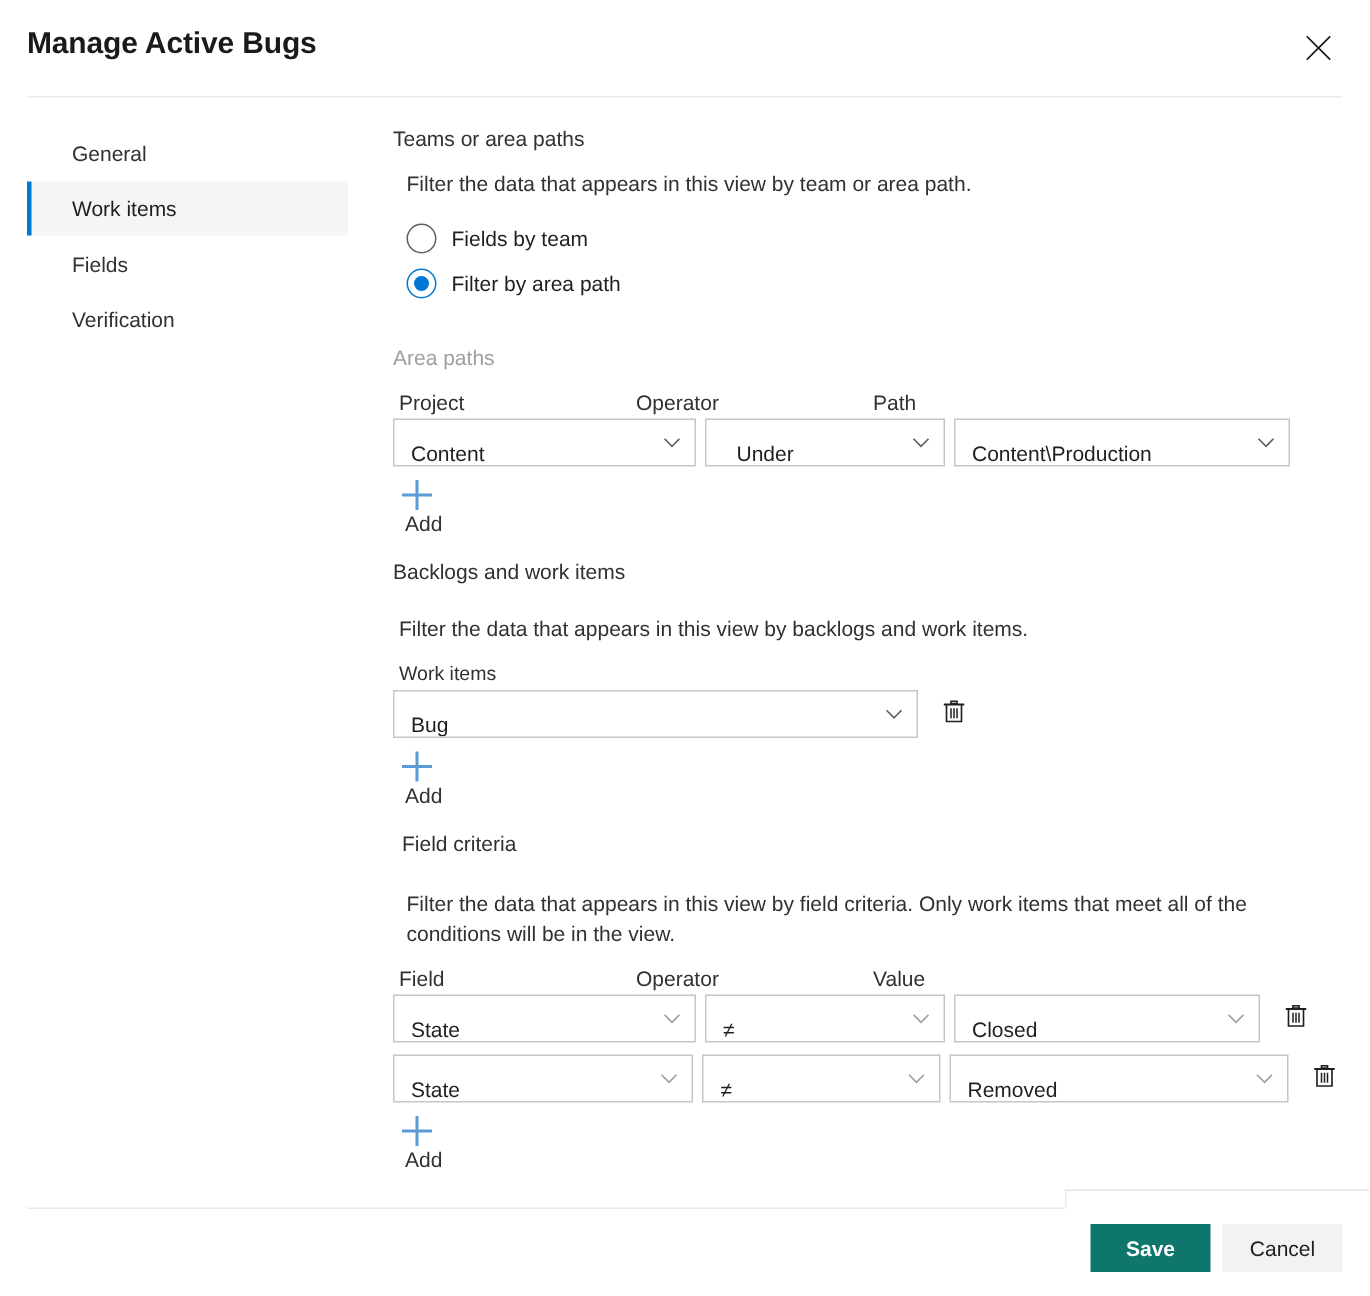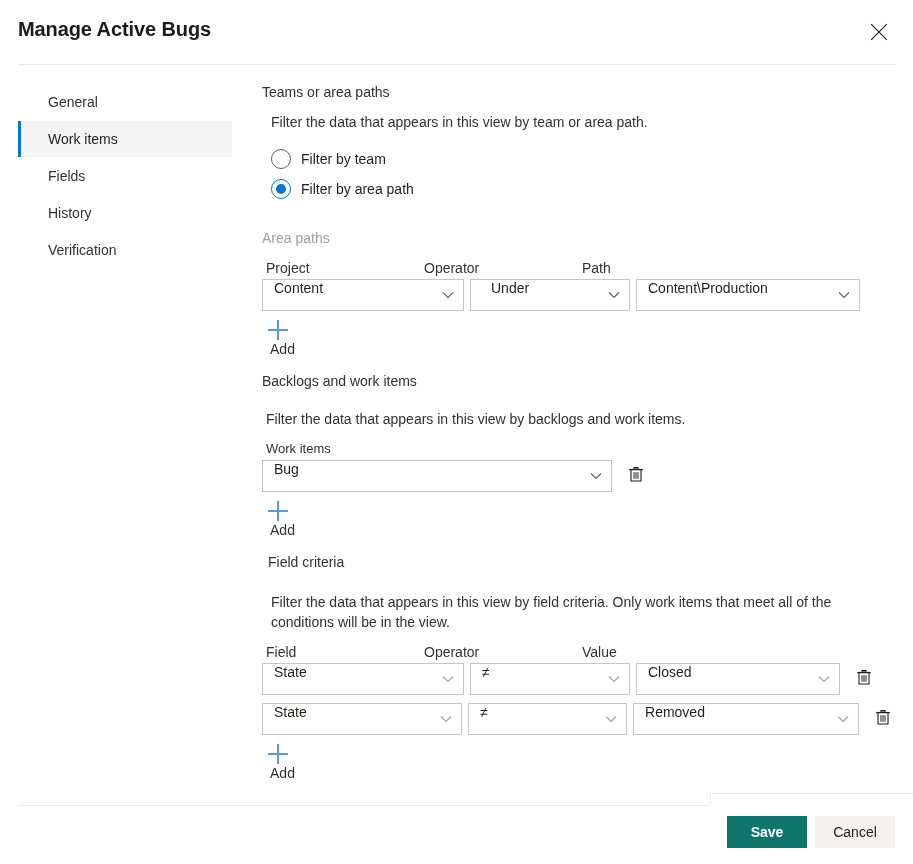--- a/index.html
+++ b/index.html
@@ -168,21 +168,21 @@
     display: flex;
     align-items: center;
     margin-bottom: 8px;
   }
   .dd {
     position: relative;
     height: 32px;
     border: 1px solid #c8c6c4;
     background: #ffffff;
     display: flex;
-    align-items: flex-start;
+    align-items: flex-end;
     padding: 0 32px 0 11px;
     font-size: 14px;
     color: #201f1e;
     cursor: pointer;
     white-space: nowrap;
     overflow: hidden;
   }
   .dd .chev {
     position: absolute;
     right: 9px; top: 50%;
@@ -311,36 +311,33 @@
     <div class="nav-item">
       <span>General</span>
     </div>
     <div class="nav-item selected">
       <span>Work items</span>
     </div>
     <div class="nav-item">
       <span>Fields</span>
     </div>
     <div class="nav-item">
-      <span>History</span>
-    </div>
-    <div class="nav-item">
       <span>Verification</span>
     </div>
   </div>
 
   <div class="content">
 
     <div class="block">
       <div class="section-title">Teams or area paths</div>
       <div class="section-desc">Filter the data that appears in this view by team or area path.</div>
 
       <div class="radio-row">
         <span class="radio-mark"></span>
-        <span class="radio-label">Filter by team</span>
+        <span class="radio-label">Fields by team</span>
       </div>
       <div class="radio-row checked">
         <span class="radio-mark"></span>
         <span class="radio-label">Filter by area path</span>
       </div>
     </div>
 
     <div class="spacer-lg"></div>
 
     <div class="block">

